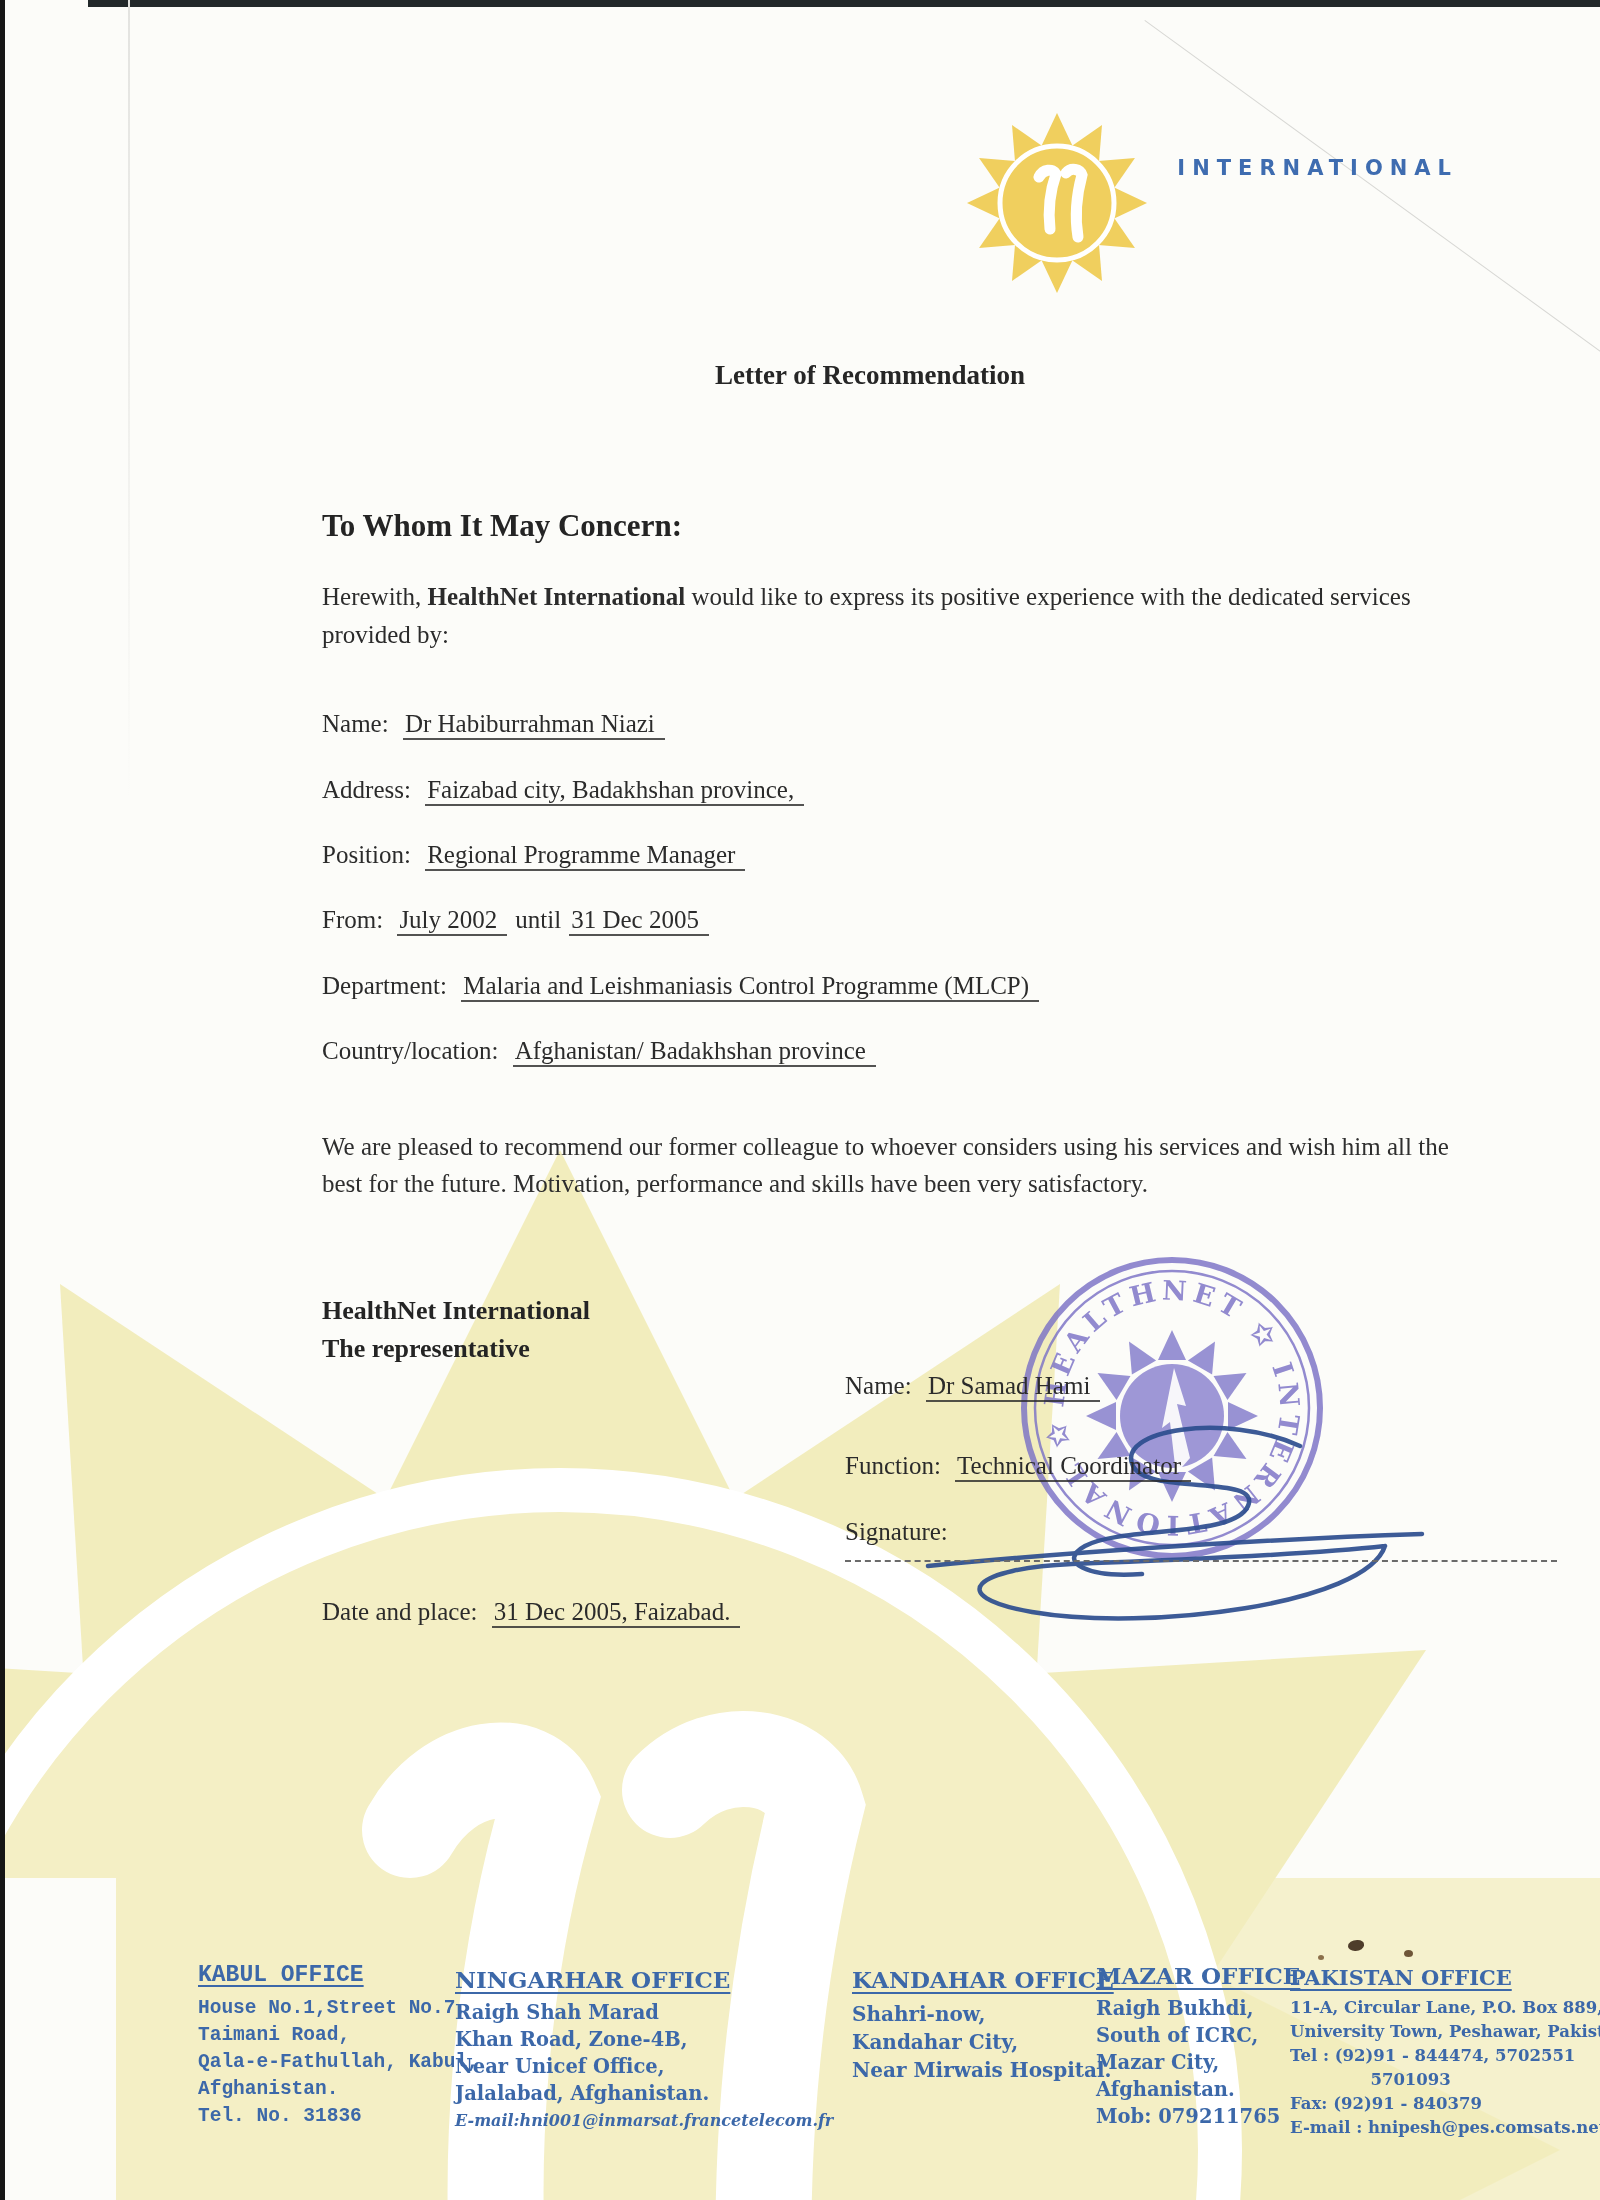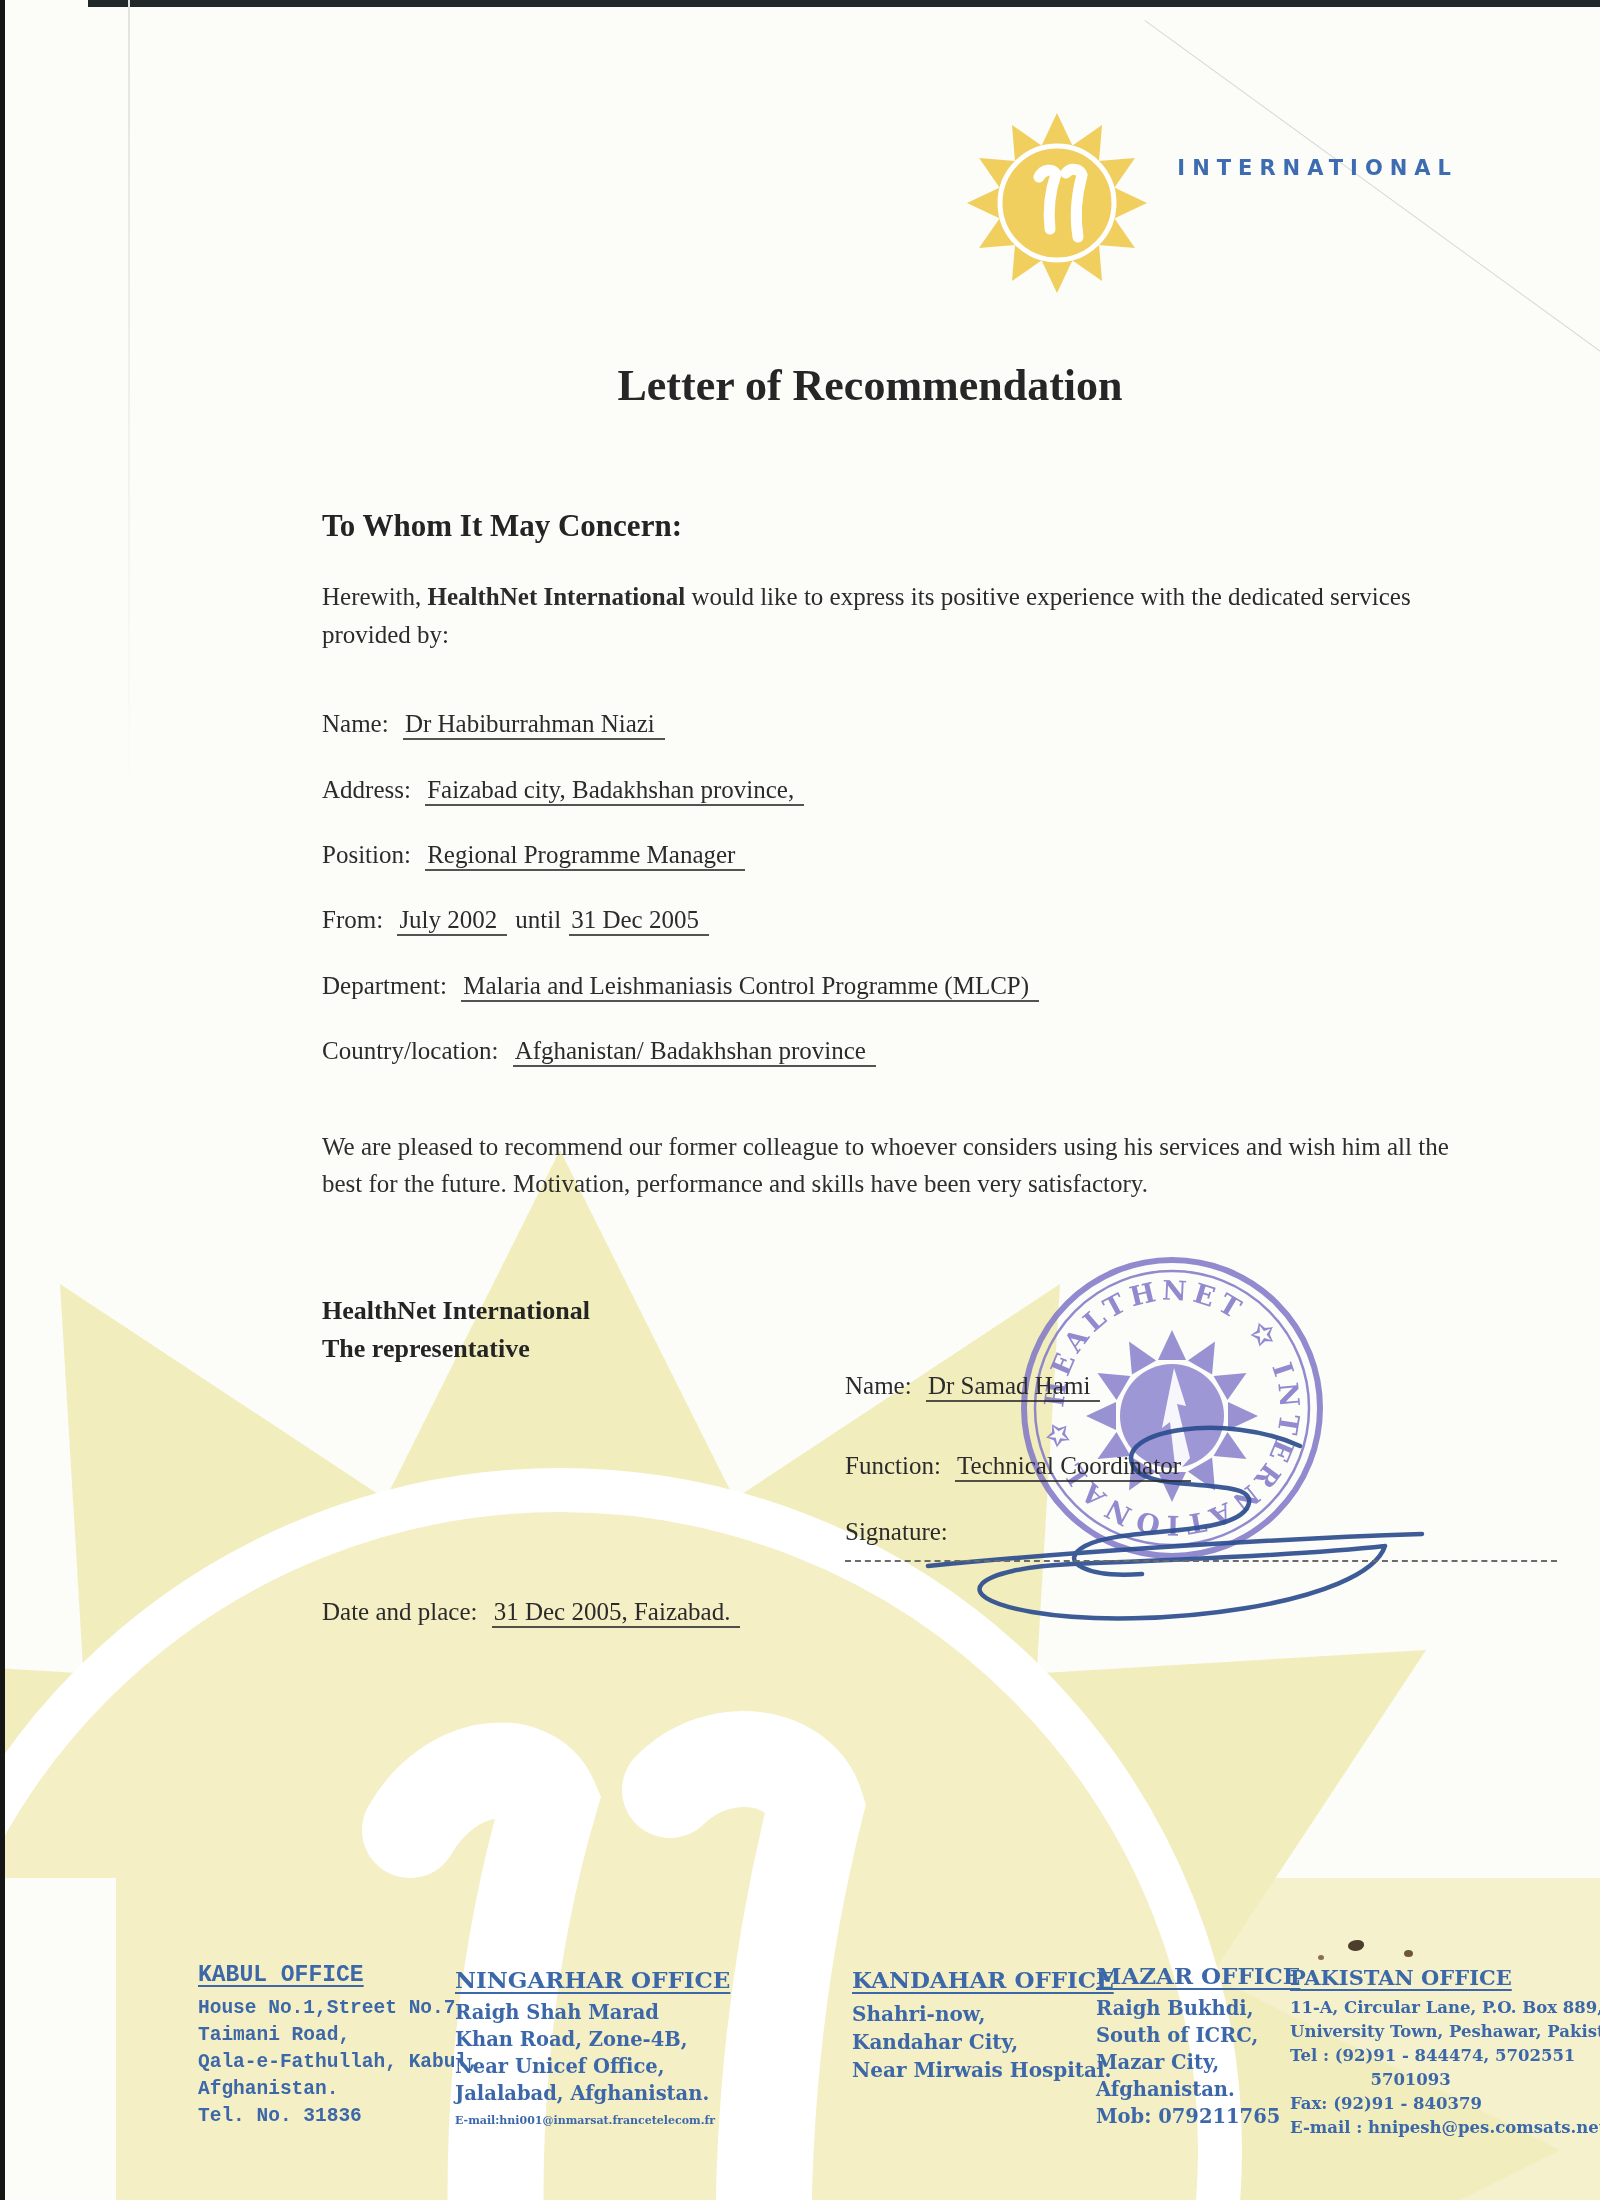--- a/index.html
+++ b/index.html
@@ -26,21 +26,21 @@
   
   .logo{position:absolute;left:962px;top:104px;width:500px;height:190px;}
   .logo-sun{position:absolute;left:0;top:4px;width:190px;height:190px;}
   .logo-text{position:absolute;left:196px;top:46px;width:300px;text-align:left;
     font-family:"DejaVu Sans",sans-serif;}
   .brand{font-size:57px;font-weight:bold;color:#4b7fc2;letter-spacing:0px;line-height:60px;white-space:nowrap;}
   .brand .it{font-style:italic;}
   .brand-sub{margin-top:6px;font-size:21px;font-weight:bold;color:#3e6cb0;letter-spacing:7px;text-align:right;white-space:nowrap;}
 
   .title{position:absolute;left:140px;top:360px;width:1460px;text-align:center;
-    font-size:44px;font-weight:bold;color:#262626;}
+    font-size:27px;font-weight:bold;color:#262626;}
   .salutation{position:absolute;left:322px;top:508px;font-size:31px;font-weight:bold;color:#242424;}
   .intro{position:absolute;left:322px;top:578px;width:1105px;font-size:25px;line-height:38px;color:#2b2b2b;}
   .fields{position:absolute;left:322px;top:710px;width:1150px;}
   .field-row{position:absolute;left:0;font-size:25px;color:#2b2b2b;white-space:nowrap;}
   .fr0{top:0px}.fr1{top:66px}.fr2{top:131px}.fr3{top:196px}.fr4{top:262px}.fr5{top:327px}
   .uv{border-bottom:2px solid rgba(40,40,40,.8);padding:0 10px 1px 2px;}
   .flabel{margin-right:8px;}
   .mid{margin:0 8px;}
   .body2{position:absolute;left:322px;top:1128px;width:1135px;font-size:25px;line-height:37px;color:#2e2e2e;}
   .signoff{position:absolute;left:322px;top:1292px;font-size:26px;font-weight:bold;color:#242424;line-height:38px;}
@@ -53,21 +53,21 @@
   .stamp{position:absolute;left:1012px;top:1248px;width:320px;height:320px;opacity:.82;}
   .signature-svg{position:absolute;left:880px;top:1408px;width:560px;height:225px;}
 
   
   .office{position:absolute;font-family:"DejaVu Serif",serif;font-weight:bold;color:#3c68a9;}
   .office-name{text-decoration:underline;text-underline-offset:4px;text-decoration-thickness:2px;
     font-size:23px;margin-bottom:6px;white-space:nowrap;}
   .office-line{white-space:nowrap;}
   .o0{left:198px;top:1962px;font-size:19.5px;line-height:27px;font-family:Liberation Mono, monospace;}
   .o1{left:455px;top:1966px;font-size:19.5px;line-height:27px;}
-  .o1 .office-lines div:last-child{font-size:11px;}
+  .o1 .office-lines div:last-child{font-size:16px;font-style:italic;}
   .o2{left:852px;top:1966px;font-size:20px;line-height:28px;}
   .o3{left:1096px;top:1962px;font-size:19.5px;line-height:27px;}
   .o4{left:1290px;top:1966px;font-size:16.5px;line-height:24px;}
   .o4 .office-name{font-size:21px;}
 </style>
 </head>
 <body>
 
 <div id="page">
 

